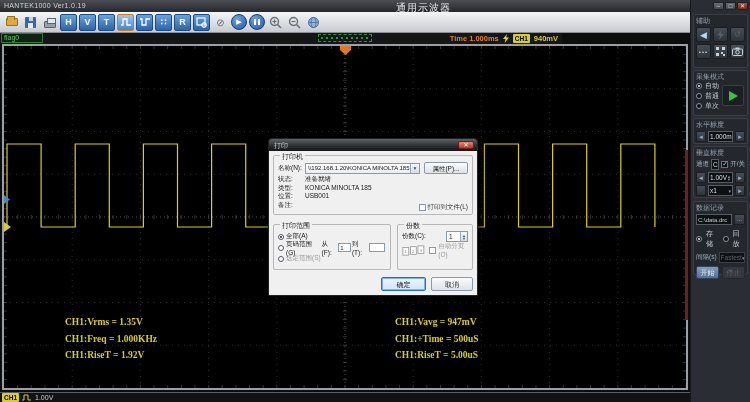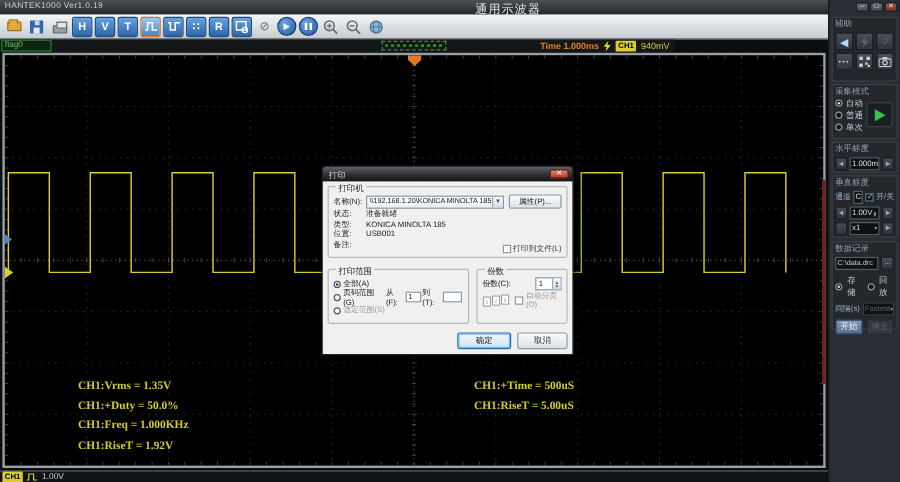--- a/index.html
+++ b/index.html
@@ -36,21 +36,21 @@
 
   
   .flagbar { position:absolute; left:0; top:33px; width:562px; height:11px; background:#141618; }
   .flag-tag { position:absolute; left:1px; top:0; width:42px; height:10px; background:#0c2410; border:1px solid #2e7d32; color:#5cc662; font-size:7px; line-height:8px; padding-left:2px; }
   .viewport-box { position:absolute; left:318px; top:1px; width:54px; height:8px; border:1px dashed #2f9238; }
   .viewport-box::after { content:""; position:absolute; left:2px; top:2px; right:2px; height:2px;
     background:repeating-linear-gradient(90deg,#2f9238 0 2px, transparent 2px 5px); }
   .trig-info { position:absolute; right:4px; top:0; height:11px; display:flex; align-items:center; gap:4px; }
   .time-label { color:#e0821e; font-size:7.5px; font-weight:bold; }
   .ch-badge { background:#d8cc30; color:#000; font-size:6.5px; font-weight:bold; padding:0 2px; border-radius:1px; line-height:9px; }
-  .trig-level { color:#d8cc30; font-size:7.5px; font-weight:normal; }
+  .trig-level { color:#d8cc30; font-size:7.5px; font-weight:bold; }
 
   
   .scope { position:absolute; left:2px; top:44px; width:686px; height:346px; background:#000;
     border:2px solid #9aa0a6; }
   .scope svg { position:absolute; left:0; top:0; }
   .meas { position:absolute; font-size:9.5px; font-weight:bold; color:#d6ca2e; line-height:16.5px; z-index:3;font-family:Liberation Serif, serif; }
   .meas-left { left:65px; top:314px; }
   .meas-right { left:395px; top:314px; }
   .right-strip { position:absolute; left:685px; top:150px; width:3px; height:170px; background:#6e2020; z-index:4; }
 
@@ -515,25 +515,25 @@
       <line x1="0" y1="333.4500000000002" x2="3" y2="333.4500000000002" stroke="#55585a" stroke-width="0.6"></line>
       <line x1="679" y1="333.4500000000002" x2="682" y2="333.4500000000002" stroke="#55585a" stroke-width="0.6"></line>
       <path d="M0 181 L3.0 181 L3.0 98 L37.1 98 L37.1 181 L71.2 181 L71.2 98 L105.3 98 L105.3 181 L139.4 181 L139.4 98 L173.5 98 L173.5 181 L207.6 181 L207.6 98 L241.7 98 L241.7 181 L275.8 181 L275.8 98 L309.9 98 L309.9 181 L344.0 181 L344.0 98 L378.1 98 L378.1 181 L412.2 181 L412.2 98 L446.3 98 L446.3 181 L480.4 181 L480.4 98 L514.5 98 L514.5 181 L548.6 181 L548.6 98 L582.7 98 L582.7 181 L616.8 181 L616.8 98 L650.9 98 L650.9 181" fill="none" stroke="#d8cc30" stroke-width="1.2"></path>
       <polygon points="336,0 347,0 347,4 341.5,9 336,4" fill="#e07820"></polygon>
       <polygon points="0,149 6,153.5 0,158" fill="#4a86c8"></polygon>
       <polygon points="0,176 7,181 0,186" fill="#d8cc30"></polygon>
     </svg>
 </div>
 <div class="meas meas-left">
   <div>CH1:Vrms = 1.35V</div>
-  <div>CH1:+Duty = 50.0%</div>
   <div>CH1:Freq = 1.000KHz</div>
   <div>CH1:RiseT = 1.92V</div>
 </div>
 <div class="meas meas-right">
+  <div>CH1:Vavg = 947mV</div>
   <div>CH1:+Time = 500uS</div>
   <div>CH1:RiseT = 5.00uS</div>
 </div>
 <div class="right-strip"></div>
 
 <div class="bottombar">
   <span class="ch-badge">CH1</span>
   <svg width="10" height="7" viewBox="0 0 10 7">
       <path d="M0 6 H2 V1 H6 V6 H9" fill="none" stroke="#d8cc30" stroke-width="1"></path>
     </svg>

